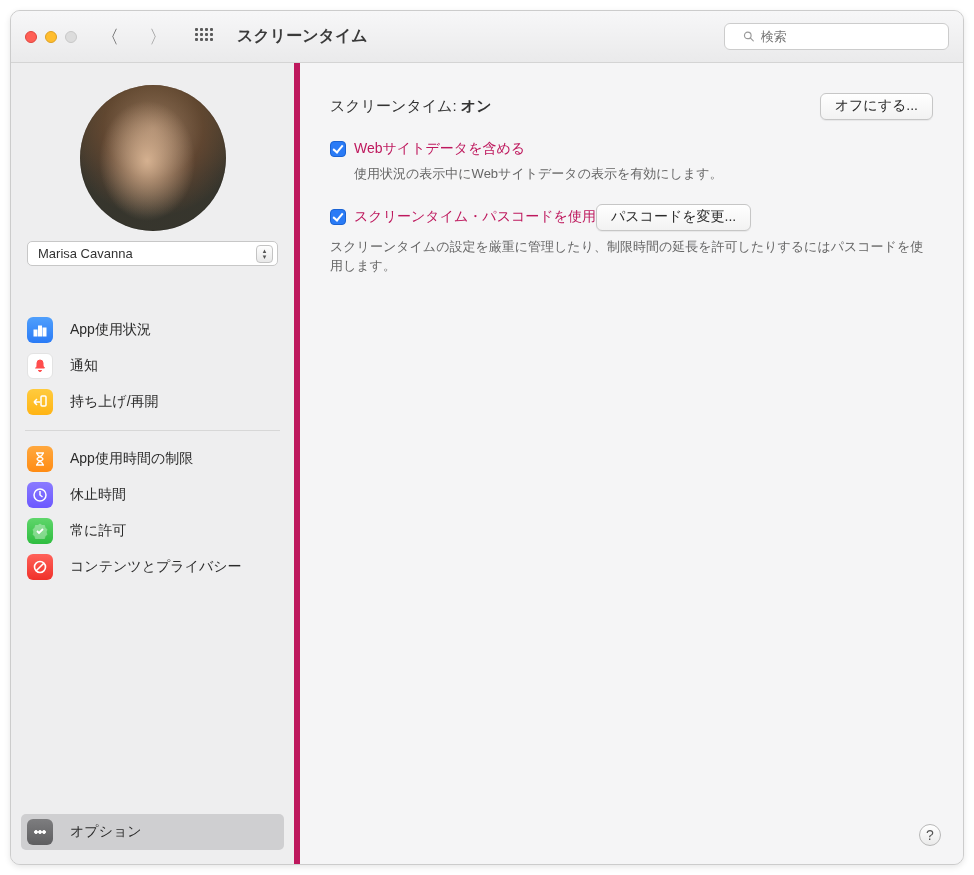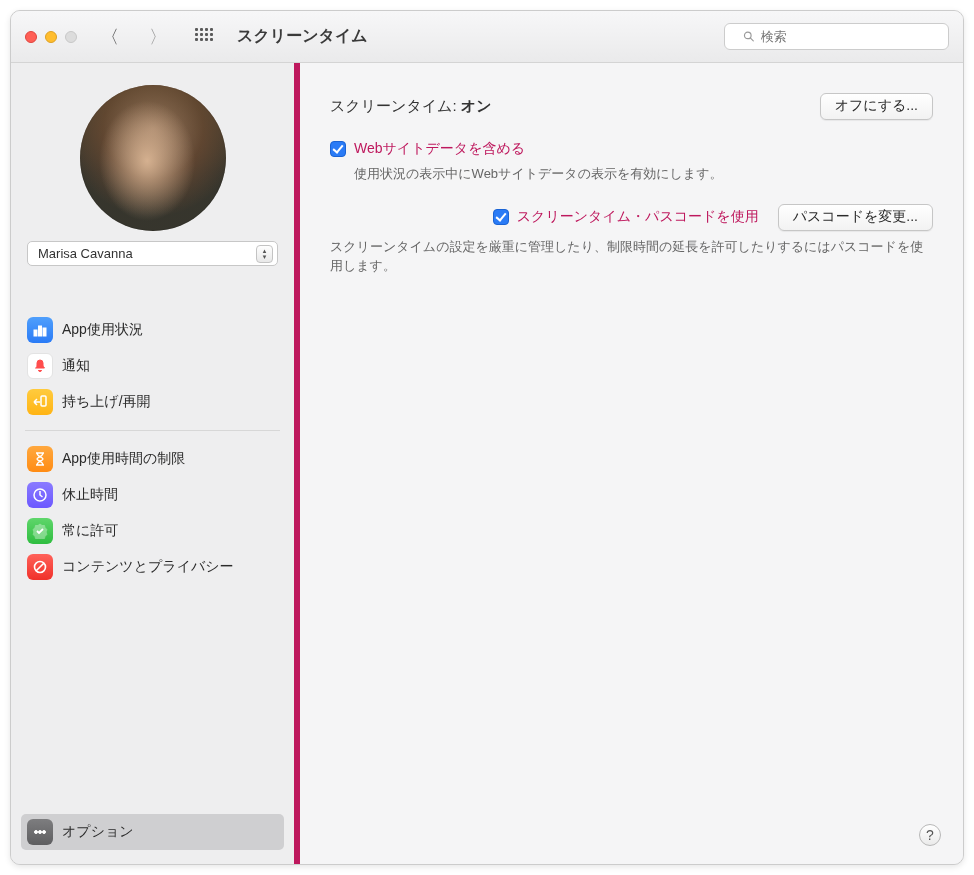--- a/index.html
+++ b/index.html
@@ -83,21 +83,21 @@
       padding:0 4px 0 10px; font-size:13px; cursor:pointer;
     }
     .stepper-btn{
       width:17px;height:18px;background:linear-gradient(#fefefe,#e8e8e8);
       border:1px solid #c3c3c3;border-radius:4px;display:flex;flex-direction:column;
       align-items:center;justify-content:center;font-size:7px;color:#555;line-height:6px;
     }
 
     .side-list{ margin-top:46px; display:flex; flex-direction:column; }
     .side-item{
-      display:flex;align-items:center; gap:9px; padding:5px 6px;
+      display:flex;align-items:center; gap:17px; padding:5px 6px;
       border-radius:5px; cursor:pointer; font-size:14px; color:#2b2b2b;
     }
     .side-item.selected{ background:#cfcfd1; }
     .separator{ height:0; border-top:1px solid #d7d7d7; margin:10px 4px; }
 
     .icon-box{
       width:26px;height:26px;border-radius:6px;display:flex;
       align-items:center;justify-content:center;flex-shrink:0;
     }
     .icon-box svg{width:16px;height:16px;fill:#fff;stroke:#fff;}
@@ -122,21 +122,21 @@
     }
     .row-head{ display:flex; align-items:center; justify-content:space-between;}
     .status-label{ font-size:15px; }
     .status-label b{ font-weight:700; }
     .mac-button{
       background:linear-gradient(#ffffff,#f2f2f2); border:1px solid #c6c6c6;
       border-radius:6px; padding:3px 14px 4px; font-size:14px; color:#2b2b2b;
       cursor:pointer; box-shadow:0 1px 1px rgba(0,0,0,0.06);
     }
     .section{ display:flex; flex-direction:column; gap:6px;}
-    .section-top{ display:flex; align-items:center; justify-content:flex-end;gap:19px;}
+    .section-top{ display:flex; align-items:center; justify-content:flex-start;}
     .chk-line{ display:flex; align-items:center; gap:8px;}
     .mac-checkbox{
       appearance:none; width:16px;height:16px;border-radius:4px;
       background:#2a7bf6; position:relative; cursor:pointer;
       border:1px solid #1a63d4;
     }
     .mac-checkbox:checked::after{
       content:""; position:absolute; left:4px; top:1px; width:4px;height:8px;
       border:2px solid #fff; border-top:none;border-left:none; transform:rotate(40deg);
     }

